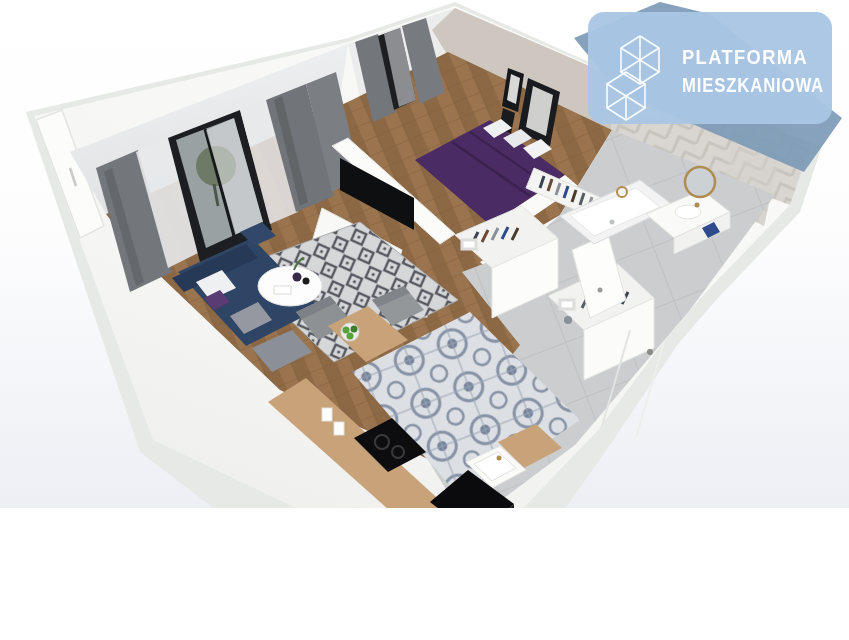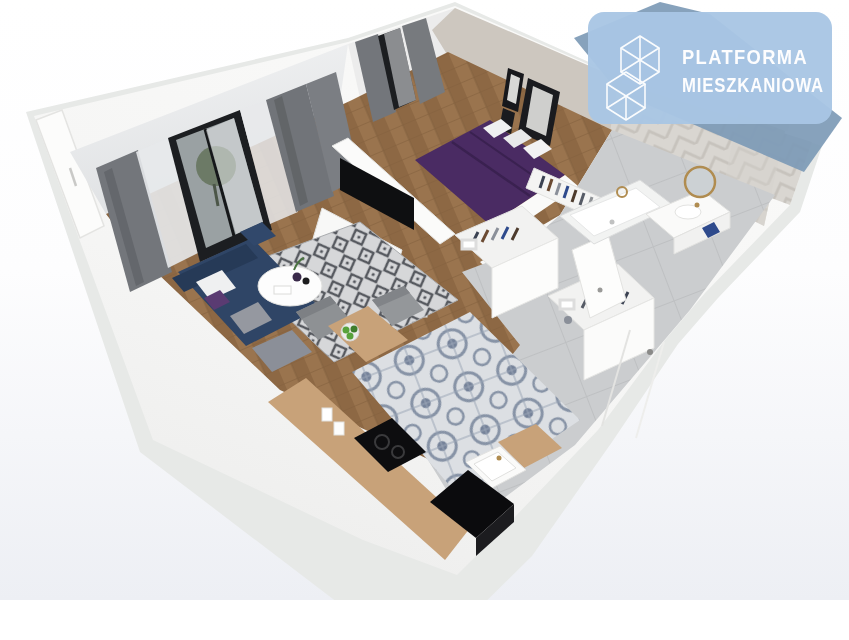--- a/index.html
+++ b/index.html
@@ -1,16 +1,16 @@
 <!DOCTYPE html>
 <html><head>
 <meta charset="utf-8">
 <style>
   html,body{margin:0;padding:0;background:#fff;}
-  #stage{position:relative;width:849px;height:600px;overflow:hidden;
+  #stage{position:relative;width:849px;height:508px;overflow:hidden;
          background:linear-gradient(180deg,#ffffff 0%,#fdfdfe 45%,#edeff4 100%);
          font-family:"Liberation Sans",sans-serif;}
   #scene{position:absolute;left:0;top:0;}
   .badge-text{font-family:"Liberation Sans",sans-serif;font-weight:bold;}
 </style>
 </head>
 <body>
 
 <div id="stage">
 <svg id="scene" width="849" height="640" viewBox="0 0 849 640">

